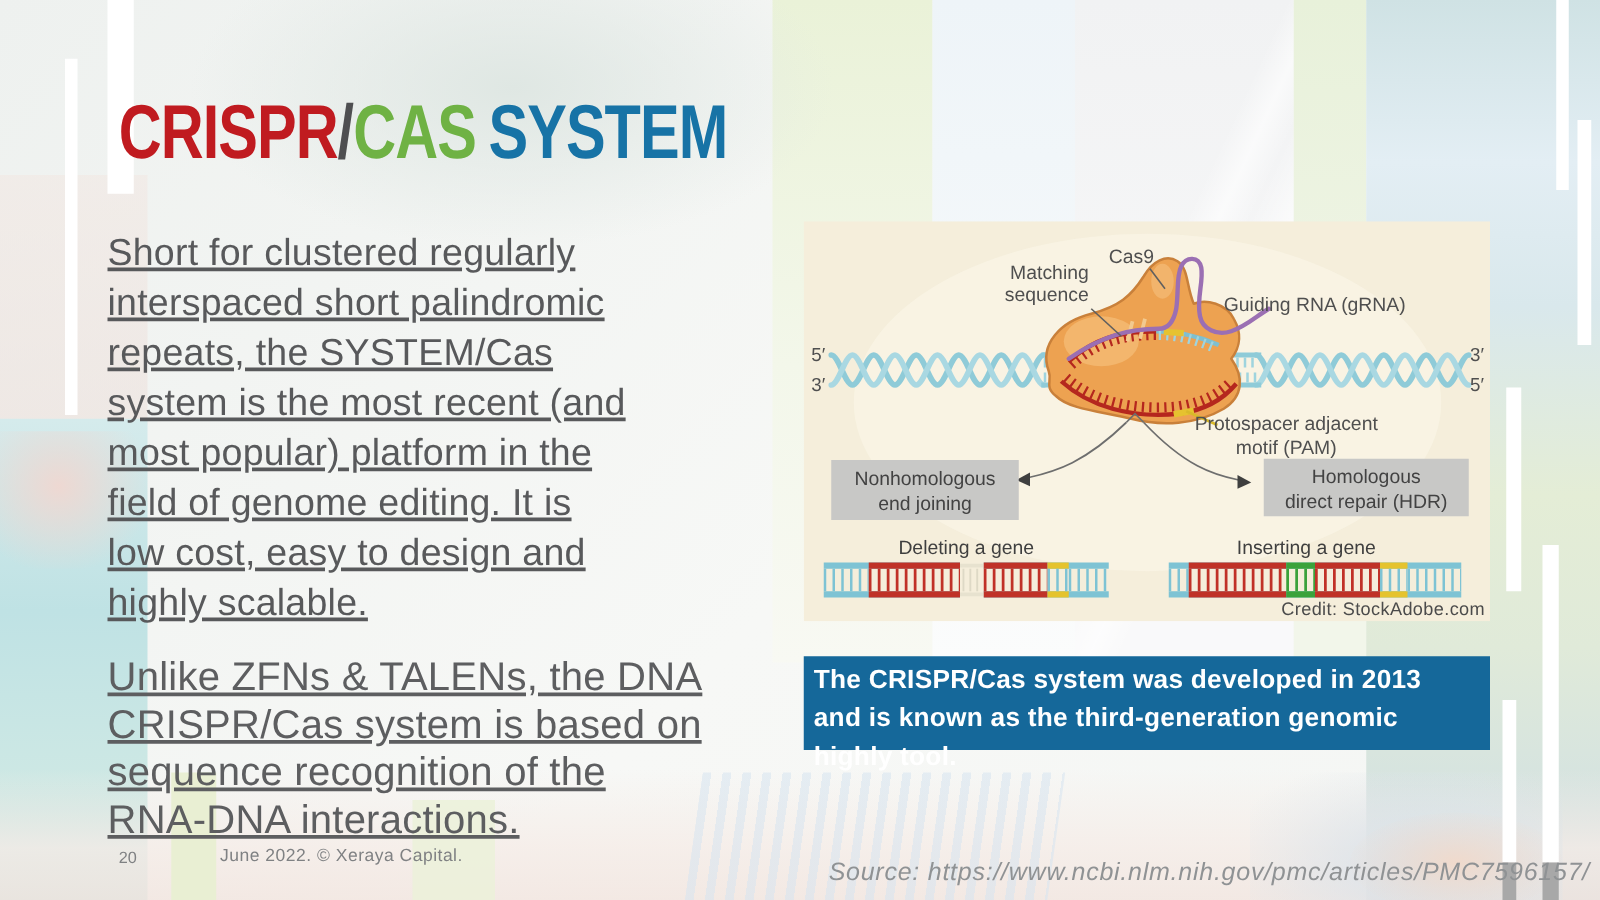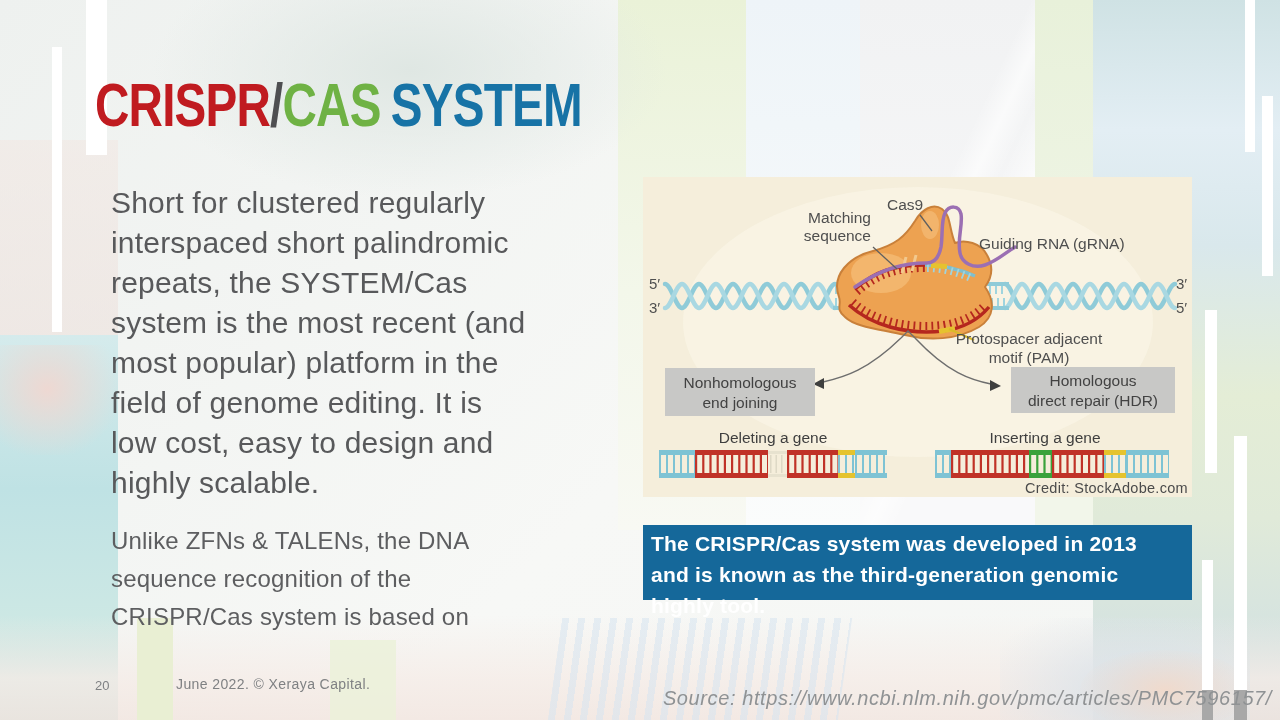--- a/index.html
+++ b/index.html
@@ -36,23 +36,23 @@
 
   
   #title{left:95px;top:70px;font-size:61px;font-weight:700;letter-spacing:-1px;
          transform:scaleX(.78);transform-origin:left top;white-space:nowrap;}
   #title .red{color:#C01B20;}
   #title .slash{color:#4E4F51;}
   #title .green{color:#6FB244;}
   #title .blue{color:#1773A6;margin-left:13px;}
 
   
-  .para{left:111px;color:#58595B;}
+  .para{left:86px;color:#58595B;text-decoration:underline;}
   #para1{top:183px;font-size:30px;line-height:40px;letter-spacing:.2px;}
-  #para2{top:522px;font-size:24px;line-height:38px;letter-spacing:.2px;color:#5D5E60;}
+  #para2{top:522px;font-size:32px;line-height:38px;letter-spacing:.2px;color:#5D5E60;}
 
   
   #diagram{left:643px;top:177px;width:549px;height:320px;}
   #credit{left:643px;top:480px;width:545px;text-align:right;font-size:14.5px;color:#4B4B4B;letter-spacing:.3px;}
 
   
   #callout{left:643px;top:525px;width:549px;height:75px;background:#15689A;color:#ffffff;
            font-size:21px;font-weight:700;line-height:31px;letter-spacing:.2px;box-sizing:border-box;padding:3px 8px;}
 
   
@@ -103,22 +103,23 @@
     <div>interspaced short palindromic</div>
     <div>repeats, the SYSTEM/Cas</div>
     <div>system is the most recent (and</div>
     <div>most popular) platform in the</div>
     <div>field of genome editing. It is</div>
     <div>low cost, easy to design and</div>
     <div>highly scalable.</div>
   </div>
   <div id="para2" class="abs para">
     <div>Unlike ZFNs &amp; TALENs, the DNA</div>
+    <div>CRISPR/Cas system is based on</div>
     <div>sequence recognition of the</div>
-    <div>CRISPR/Cas system is based on</div>
+    <div>RNA-DNA interactions.</div>
   </div>
 
   <svg id="diagram" class="abs" viewBox="0 0 549 320">
     <rect x="0" y="0" width="549" height="320" fill="#F5EEDB"></rect>
     <ellipse cx="275" cy="145" rx="235" ry="135" fill="#FBF7E9" opacity="0.55"></ellipse>
 
     <g>
       <path d="M22,107 c6,0 11,24 17,24 c6,0 11,-24 17,-24 c6,0 11,24 17,24 c6,0 11,-24 17,-24 c6,0 11,24 17,24 c6,0 11,-24 17,-24 c6,0 11,24 17,24 c6,0 11,-24 17,-24 c6,0 11,24 17,24 c6,0 11,-24 17,-24" fill="none" stroke="#8FCBD8" stroke-width="4.5" stroke-linecap="round"></path>
       <path d="M22,131 c6,0 11,-24 17,-24 c6,0 11,24 17,24 c6,0 11,-24 17,-24 c6,0 11,24 17,24 c6,0 11,-24 17,-24 c6,0 11,24 17,24 c6,0 11,-24 17,-24 c6,0 11,24 17,24 c6,0 11,-24 17,-24 c6,0 11,24 17,24" fill="none" stroke="#A9D8E2" stroke-width="4.5" stroke-linecap="round"></path>
     </g>

